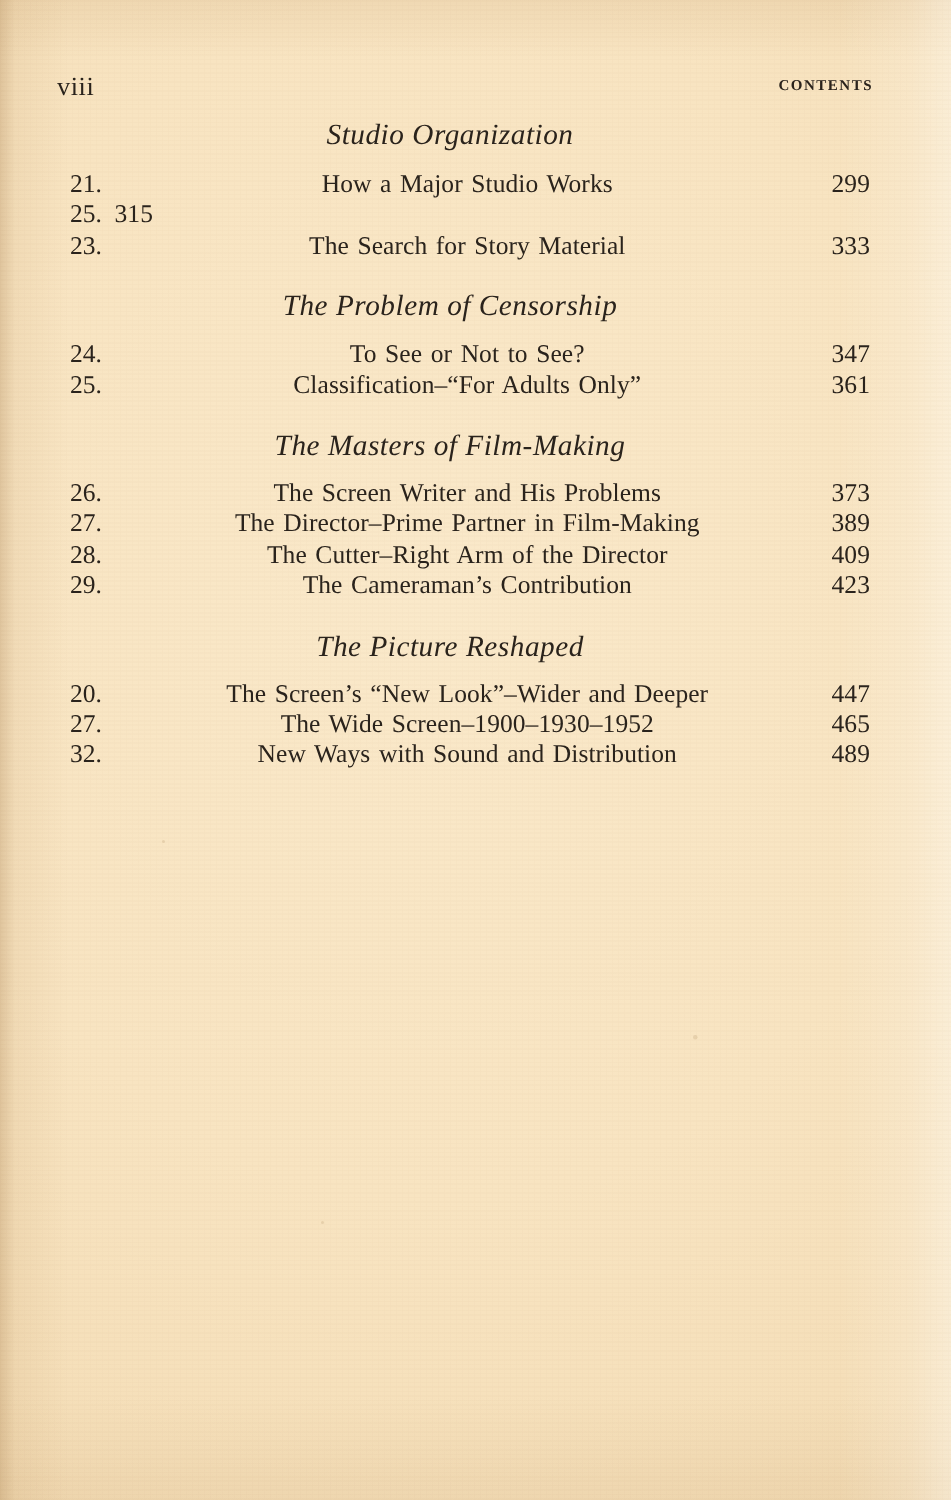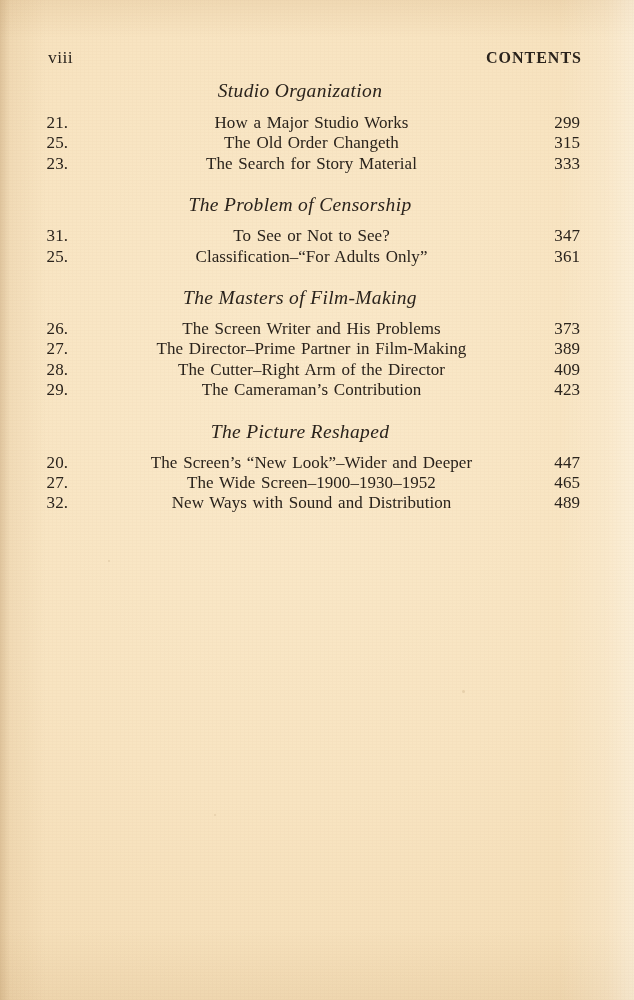--- a/index.html
+++ b/index.html
@@ -51,37 +51,37 @@
     position: absolute;
     pointer-events: none;
     background: rgba(150,112,64,0.17);
     border-radius: 50%;
   }
 
   
   .running-head {
     position: absolute;
     top: 46px;
-    left: 48px;
+    left: 38px;
     right: 52px;
     height: 22px;
   }
   .folio {
     position: absolute;
     left: 0;
     top: 0;
     font-size: 17.5px;
     letter-spacing: 0.4px;
     line-height: 22px;
   }
   .head-title {
     position: absolute;
     right: 0;
     top: 2px;
-    font-size: 16px;
+    font-size: 10px;
     letter-spacing: 1.0px;
     line-height: 20px;
     font-weight: 700;
   }
 
   
   .toc {
     position: absolute;
     left: 38px;
     top: 78px;
@@ -144,33 +144,32 @@
   <div class="toc">
       <div class="section">
         <div class="section-title">Studio Organization</div>
         <div class="entry">
           <span class="entry-num">21.</span>
           <span class="entry-title">How a Major Studio Works</span>
           <span class="entry-page">299</span>
         </div>
         <div class="entry">
           <span class="entry-num">25.</span>
-          <span class="entry-title">The Old Order Changeth</span>
           <span class="entry-page">315</span>
         </div>
         <div class="entry">
           <span class="entry-num">23.</span>
           <span class="entry-title">The Search for Story Material</span>
           <span class="entry-page">333</span>
         </div>
       </div>
       <div class="section">
         <div class="section-title">The Problem of Censorship</div>
         <div class="entry">
-          <span class="entry-num">31.</span>
+          <span class="entry-num">24.</span>
           <span class="entry-title">To See or Not to See?</span>
           <span class="entry-page">347</span>
         </div>
         <div class="entry">
           <span class="entry-num">25.</span>
           <span class="entry-title">Classification–“For Adults Only”</span>
           <span class="entry-page">361</span>
         </div>
       </div>
       <div class="section">

